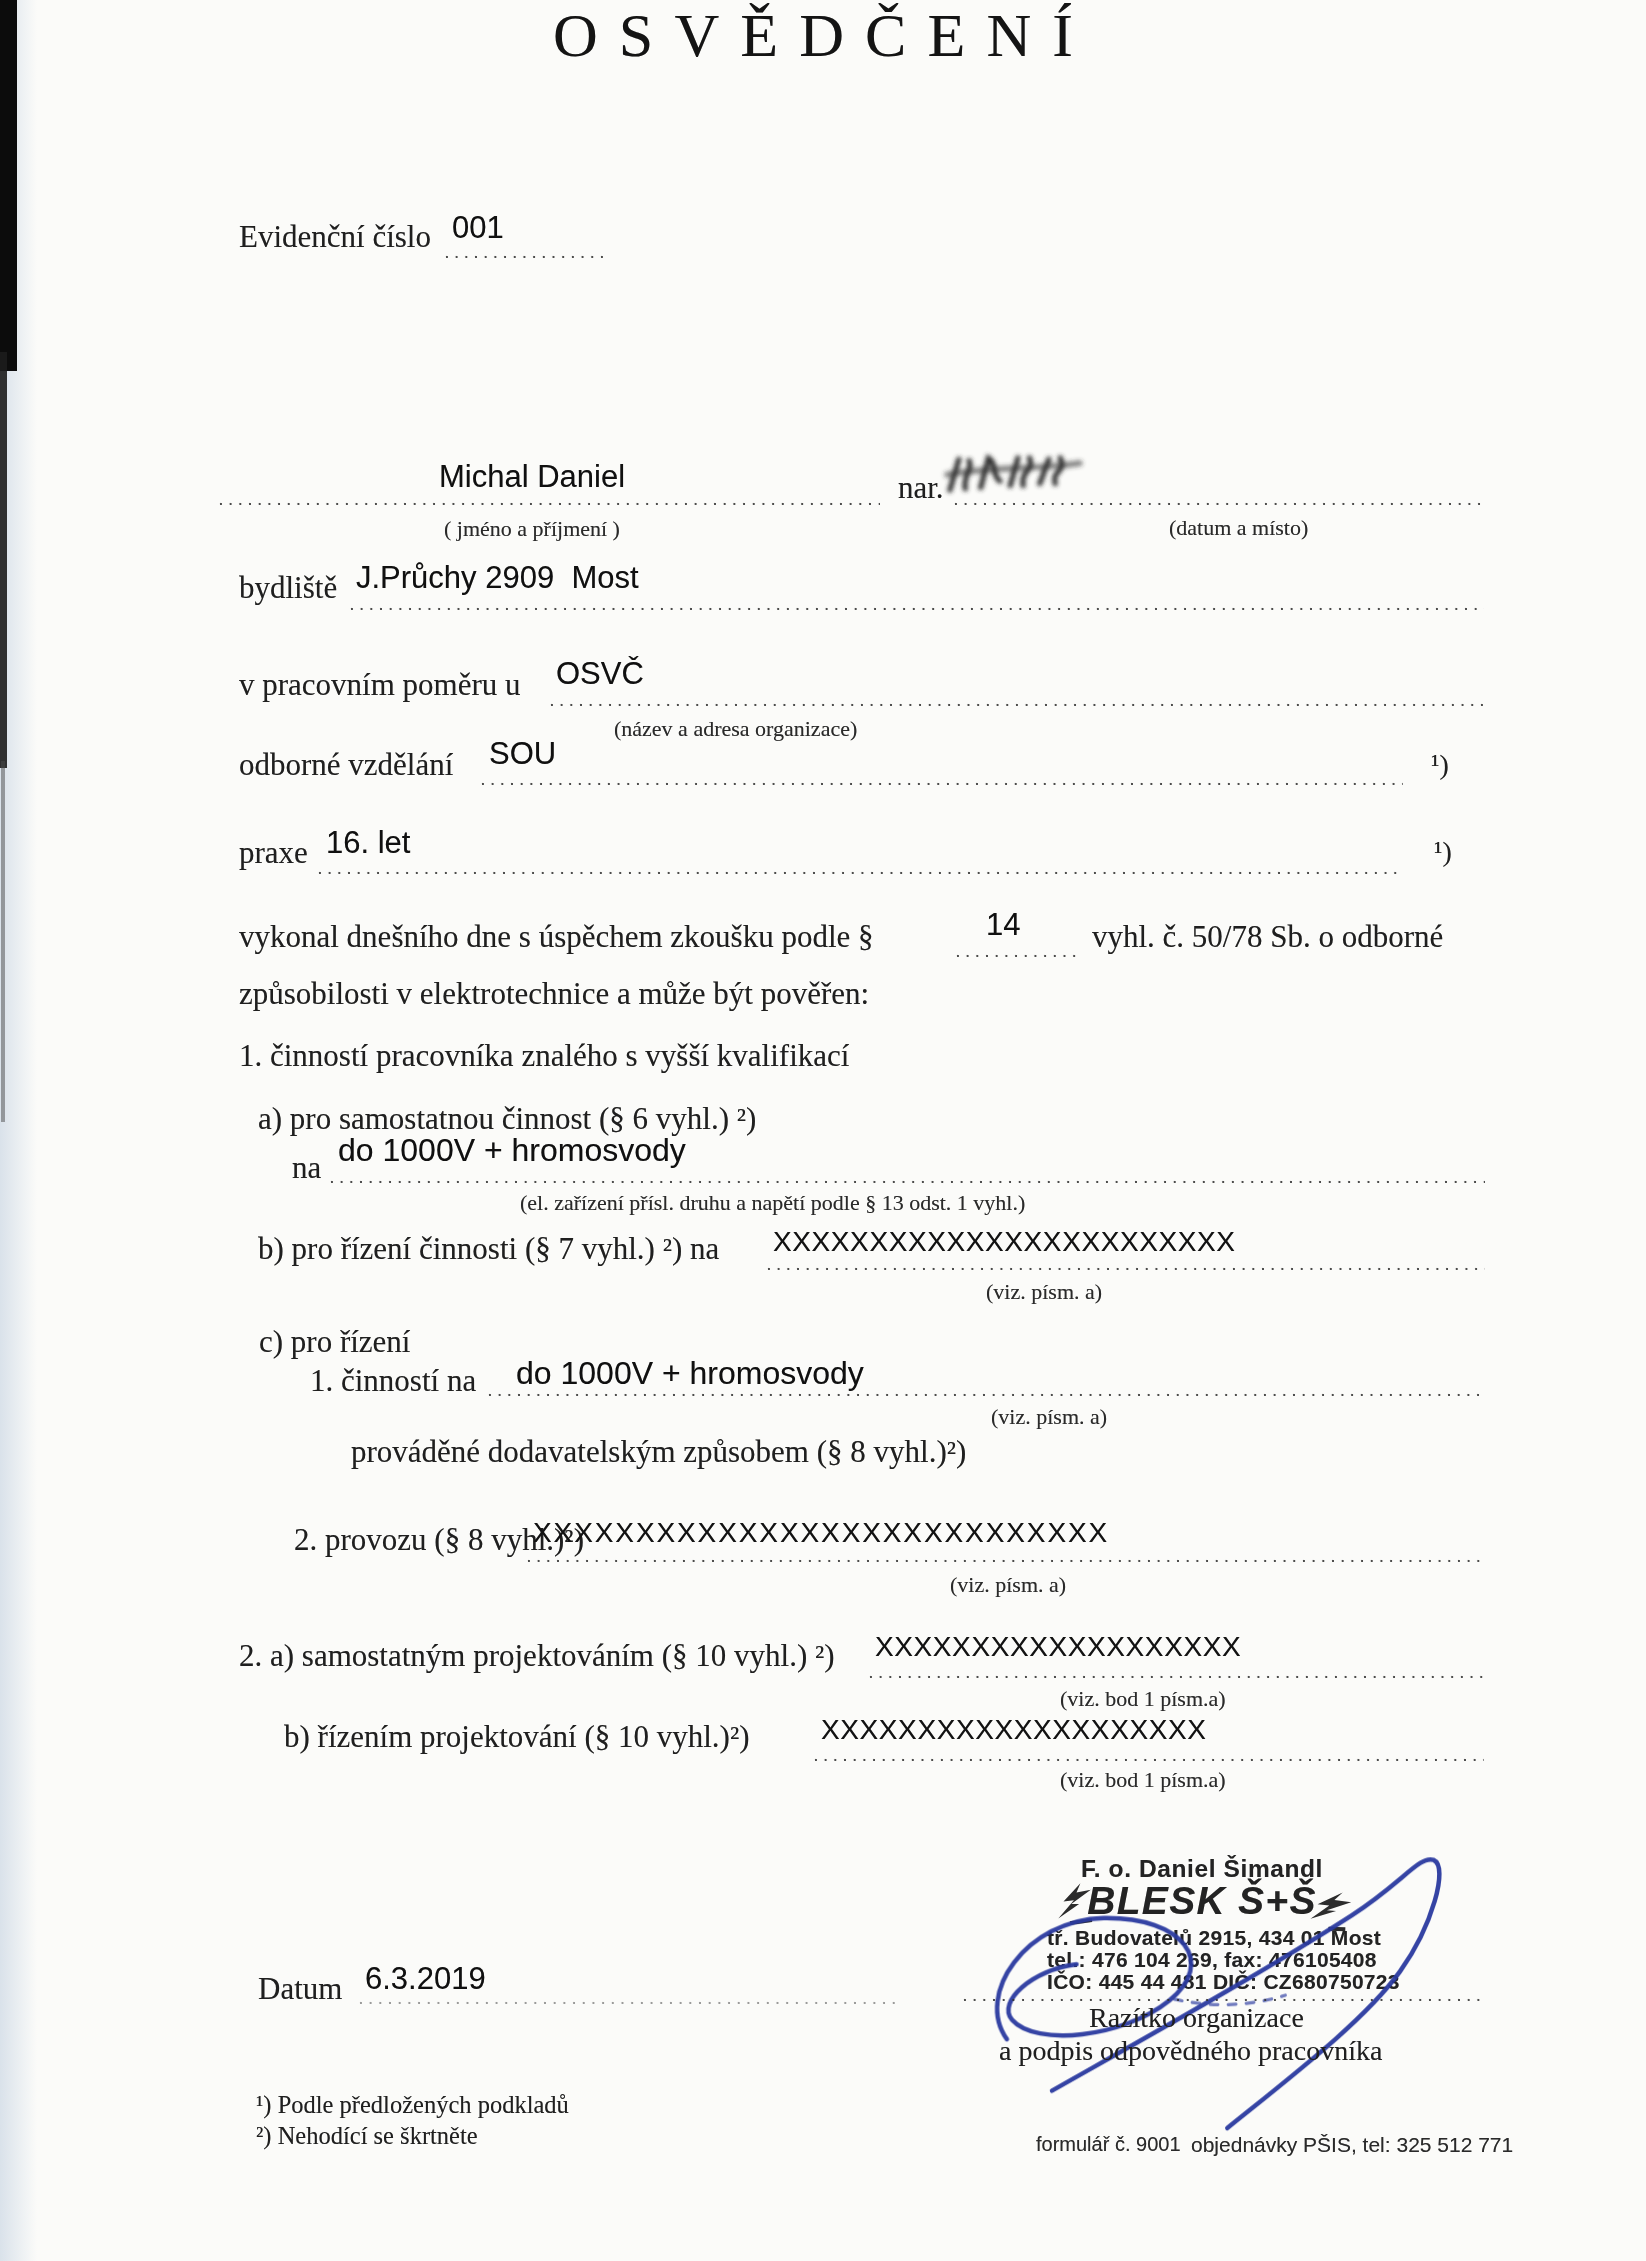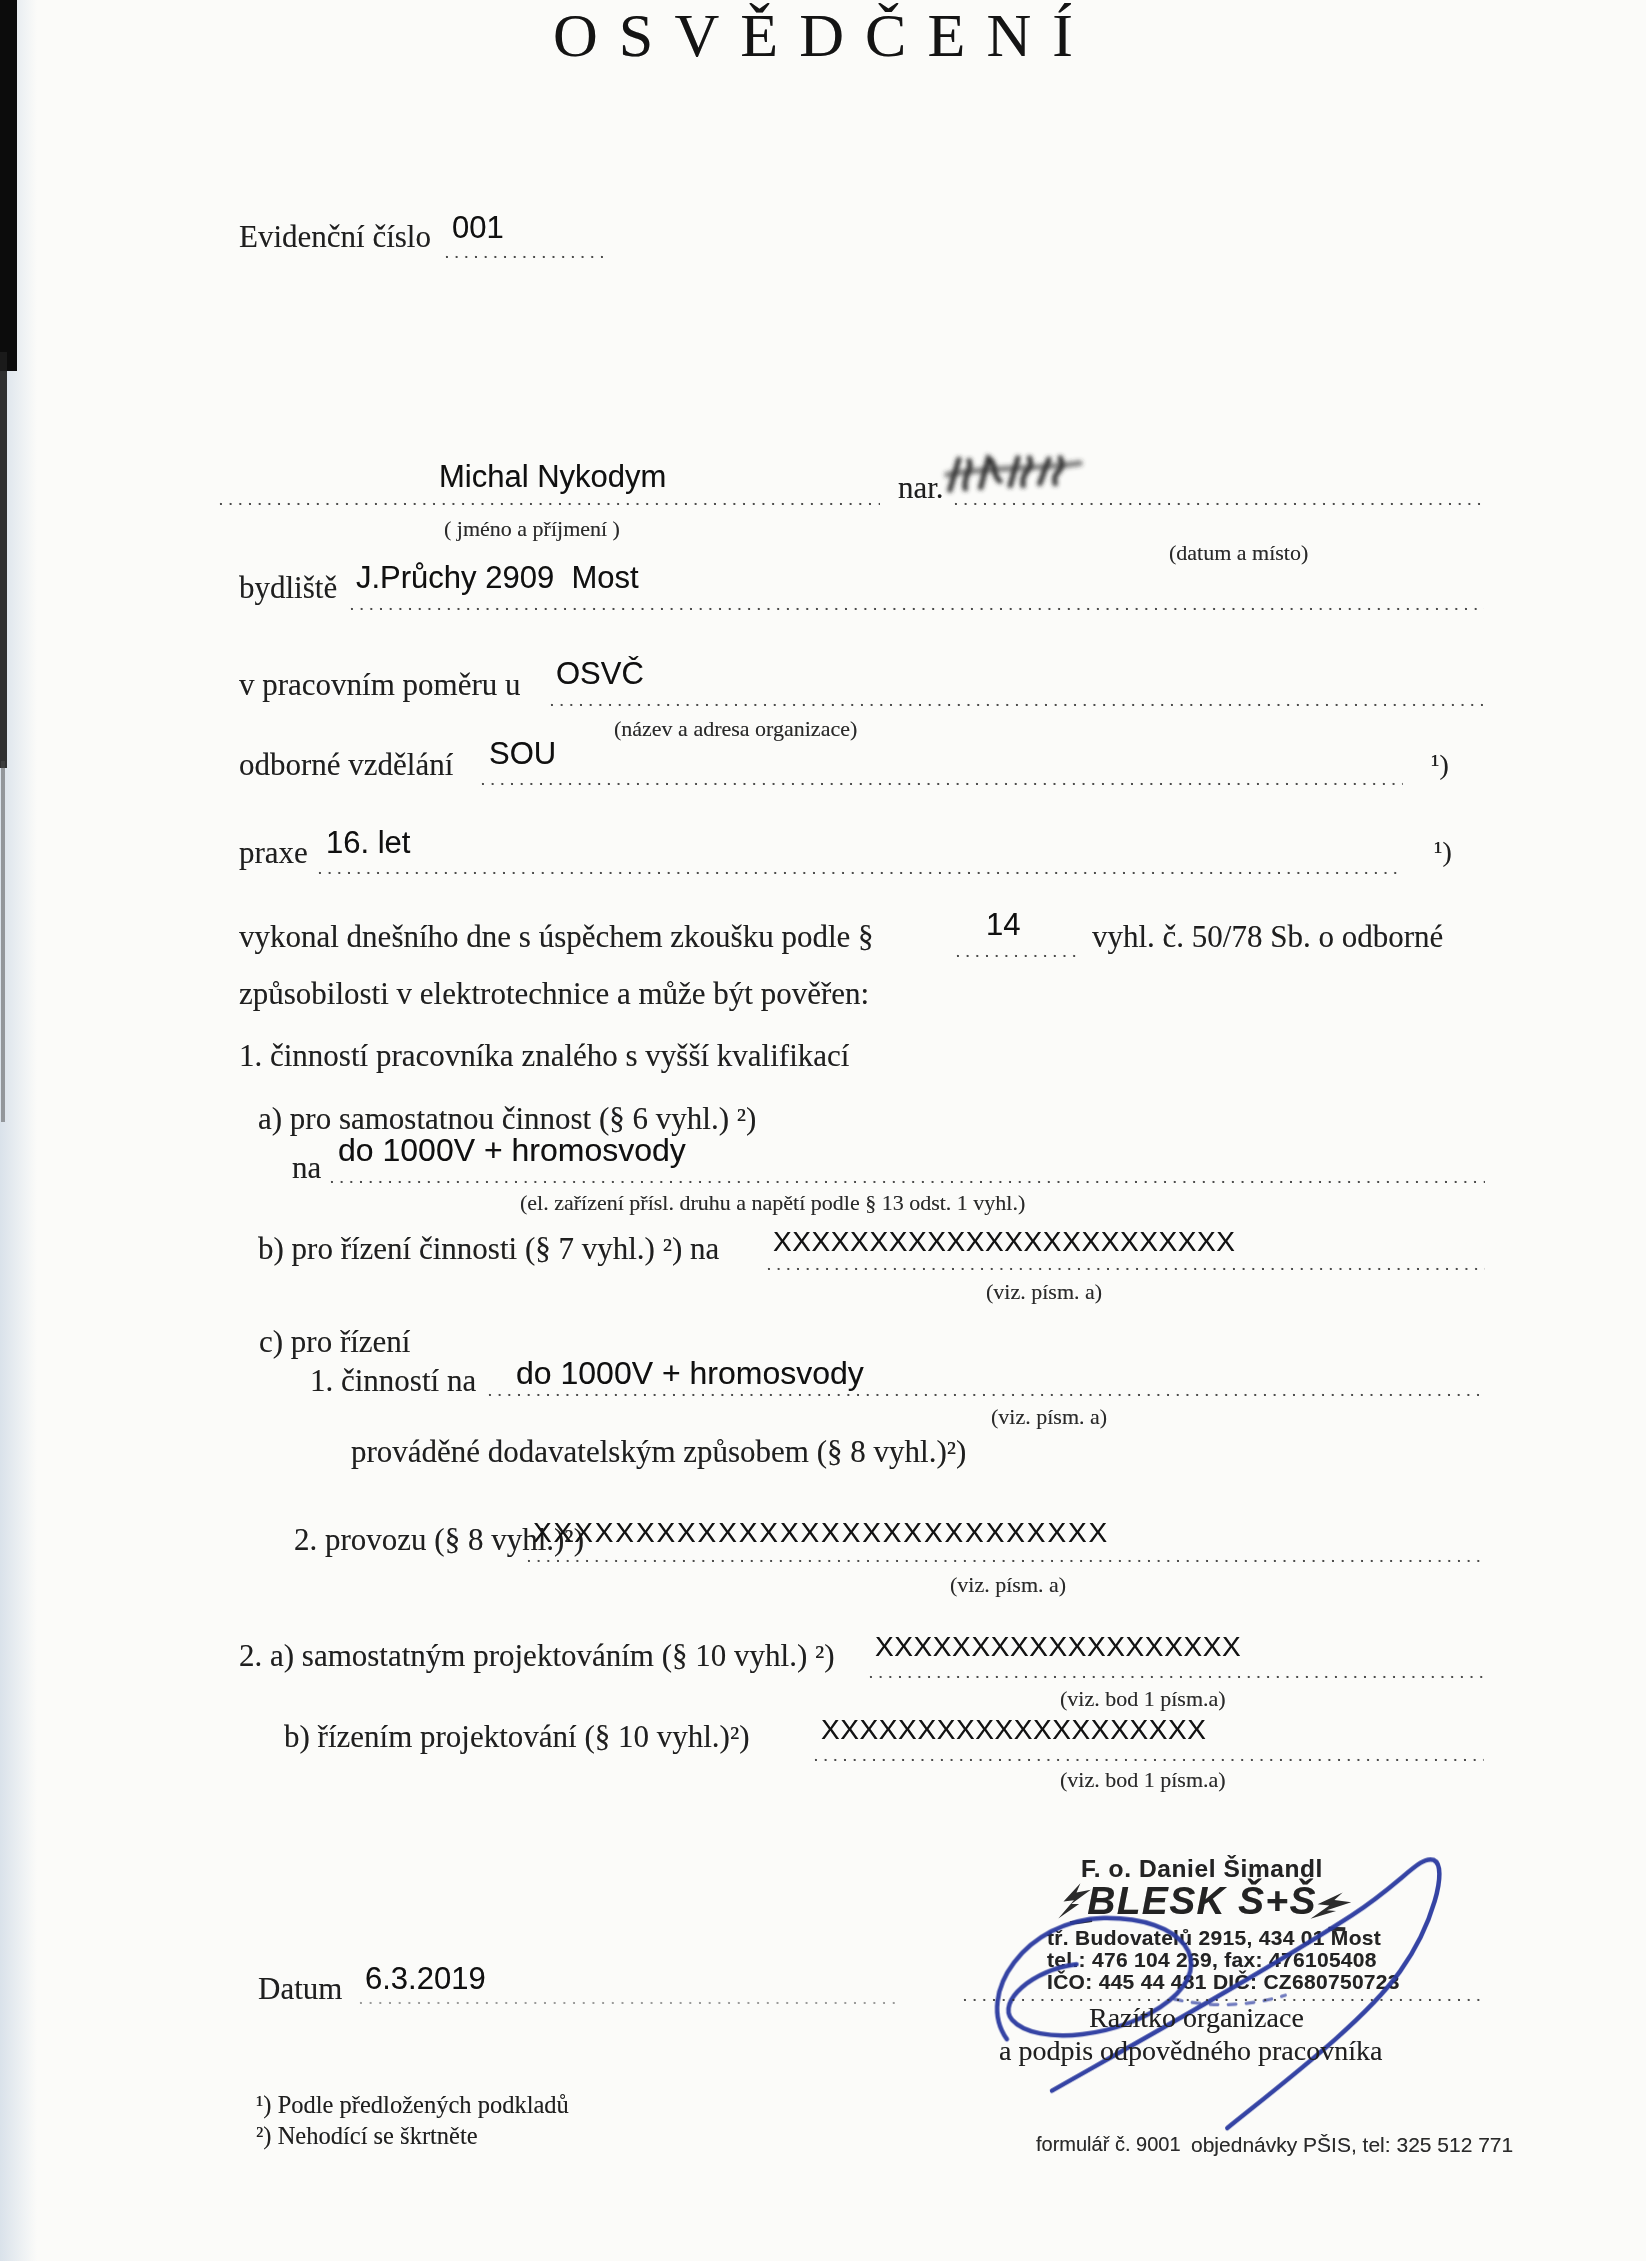--- a/index.html
+++ b/index.html
@@ -57,21 +57,21 @@
   <div class="edge-dark-top"></div>
   <div class="edge-dark-mid"></div>
   <div class="edge-dark-low"></div>
 
   <span class="t serif flabel" style="left:239px;top:219px;">Evidenční číslo</span>
   <span class="t sans fval" style="left:452px;top:210px;">001</span>
   <div class="dl" style="left:445px;top:255px;width:161px;"></div>
 
   <div class="t serif title">OSVĚDČENÍ</div>
 
-  <span class="t sans fval" style="left:439px;top:459px;">Michal Nykodym</span>
+  <span class="t sans fval" style="left:439px;top:459px;">Michal Daniel</span>
   <span class="t serif flabel" style="left:898px;top:470px;">nar.</span>
 
   <svg style="left:943px;top:449px;" width="155" height="61" viewBox="0 0 240 95">
     <defs>
         <filter id="sm" x="-40%" y="-40%" width="180%" height="180%">
           <feGaussianBlur stdDeviation="3.2"></feGaussianBlur>
         </filter>
       </defs>
     <g filter="url(#sm)" stroke="#2f2f2f" stroke-width="8" fill="none" stroke-linecap="round">
       <path d="M10,64 L24,16"></path>
@@ -81,21 +81,21 @@
       <path d="M124,57 C120,32 142,36 134,14"></path>
       <path d="M150,54 L164,16"></path>
       <path d="M174,54 C168,32 192,38 182,14"></path>
       <path d="M6,40 C60,28 150,32 212,22" stroke-width="10" opacity="0.55"></path>
     </g>
   </svg>
 
   <div class="dl" style="left:219px;top:502px;width:661px;"></div>
   <div class="dl" style="left:954px;top:502px;width:528px;"></div>
   <span class="t serif fcap" style="left:444px;top:516px;">( jméno a příjmení )</span>
-  <span class="t serif fcap" style="left:1169px;top:540px;">(datum a místo)</span>
+  <span class="t serif fcap" style="left:1169px;top:515px;">(datum a místo)</span>
 
   <span class="t serif flabel" style="left:239px;top:570px;">bydliště</span>
   <span class="t sans fval" style="left:356px;top:560px;">J.Průchy 2909  Most</span>
   <div class="dl" style="left:350px;top:607px;width:1134px;"></div>
 
   <span class="t serif flabel" style="left:239px;top:667px;">v pracovním poměru u</span>
   <span class="t sans fval" style="left:556px;top:656px;">OSVČ</span>
   <div class="dl" style="left:550px;top:703px;width:934px;"></div>
   <span class="t serif fcap" style="left:614px;top:716px;">(název a adresa organizace)</span>
 

